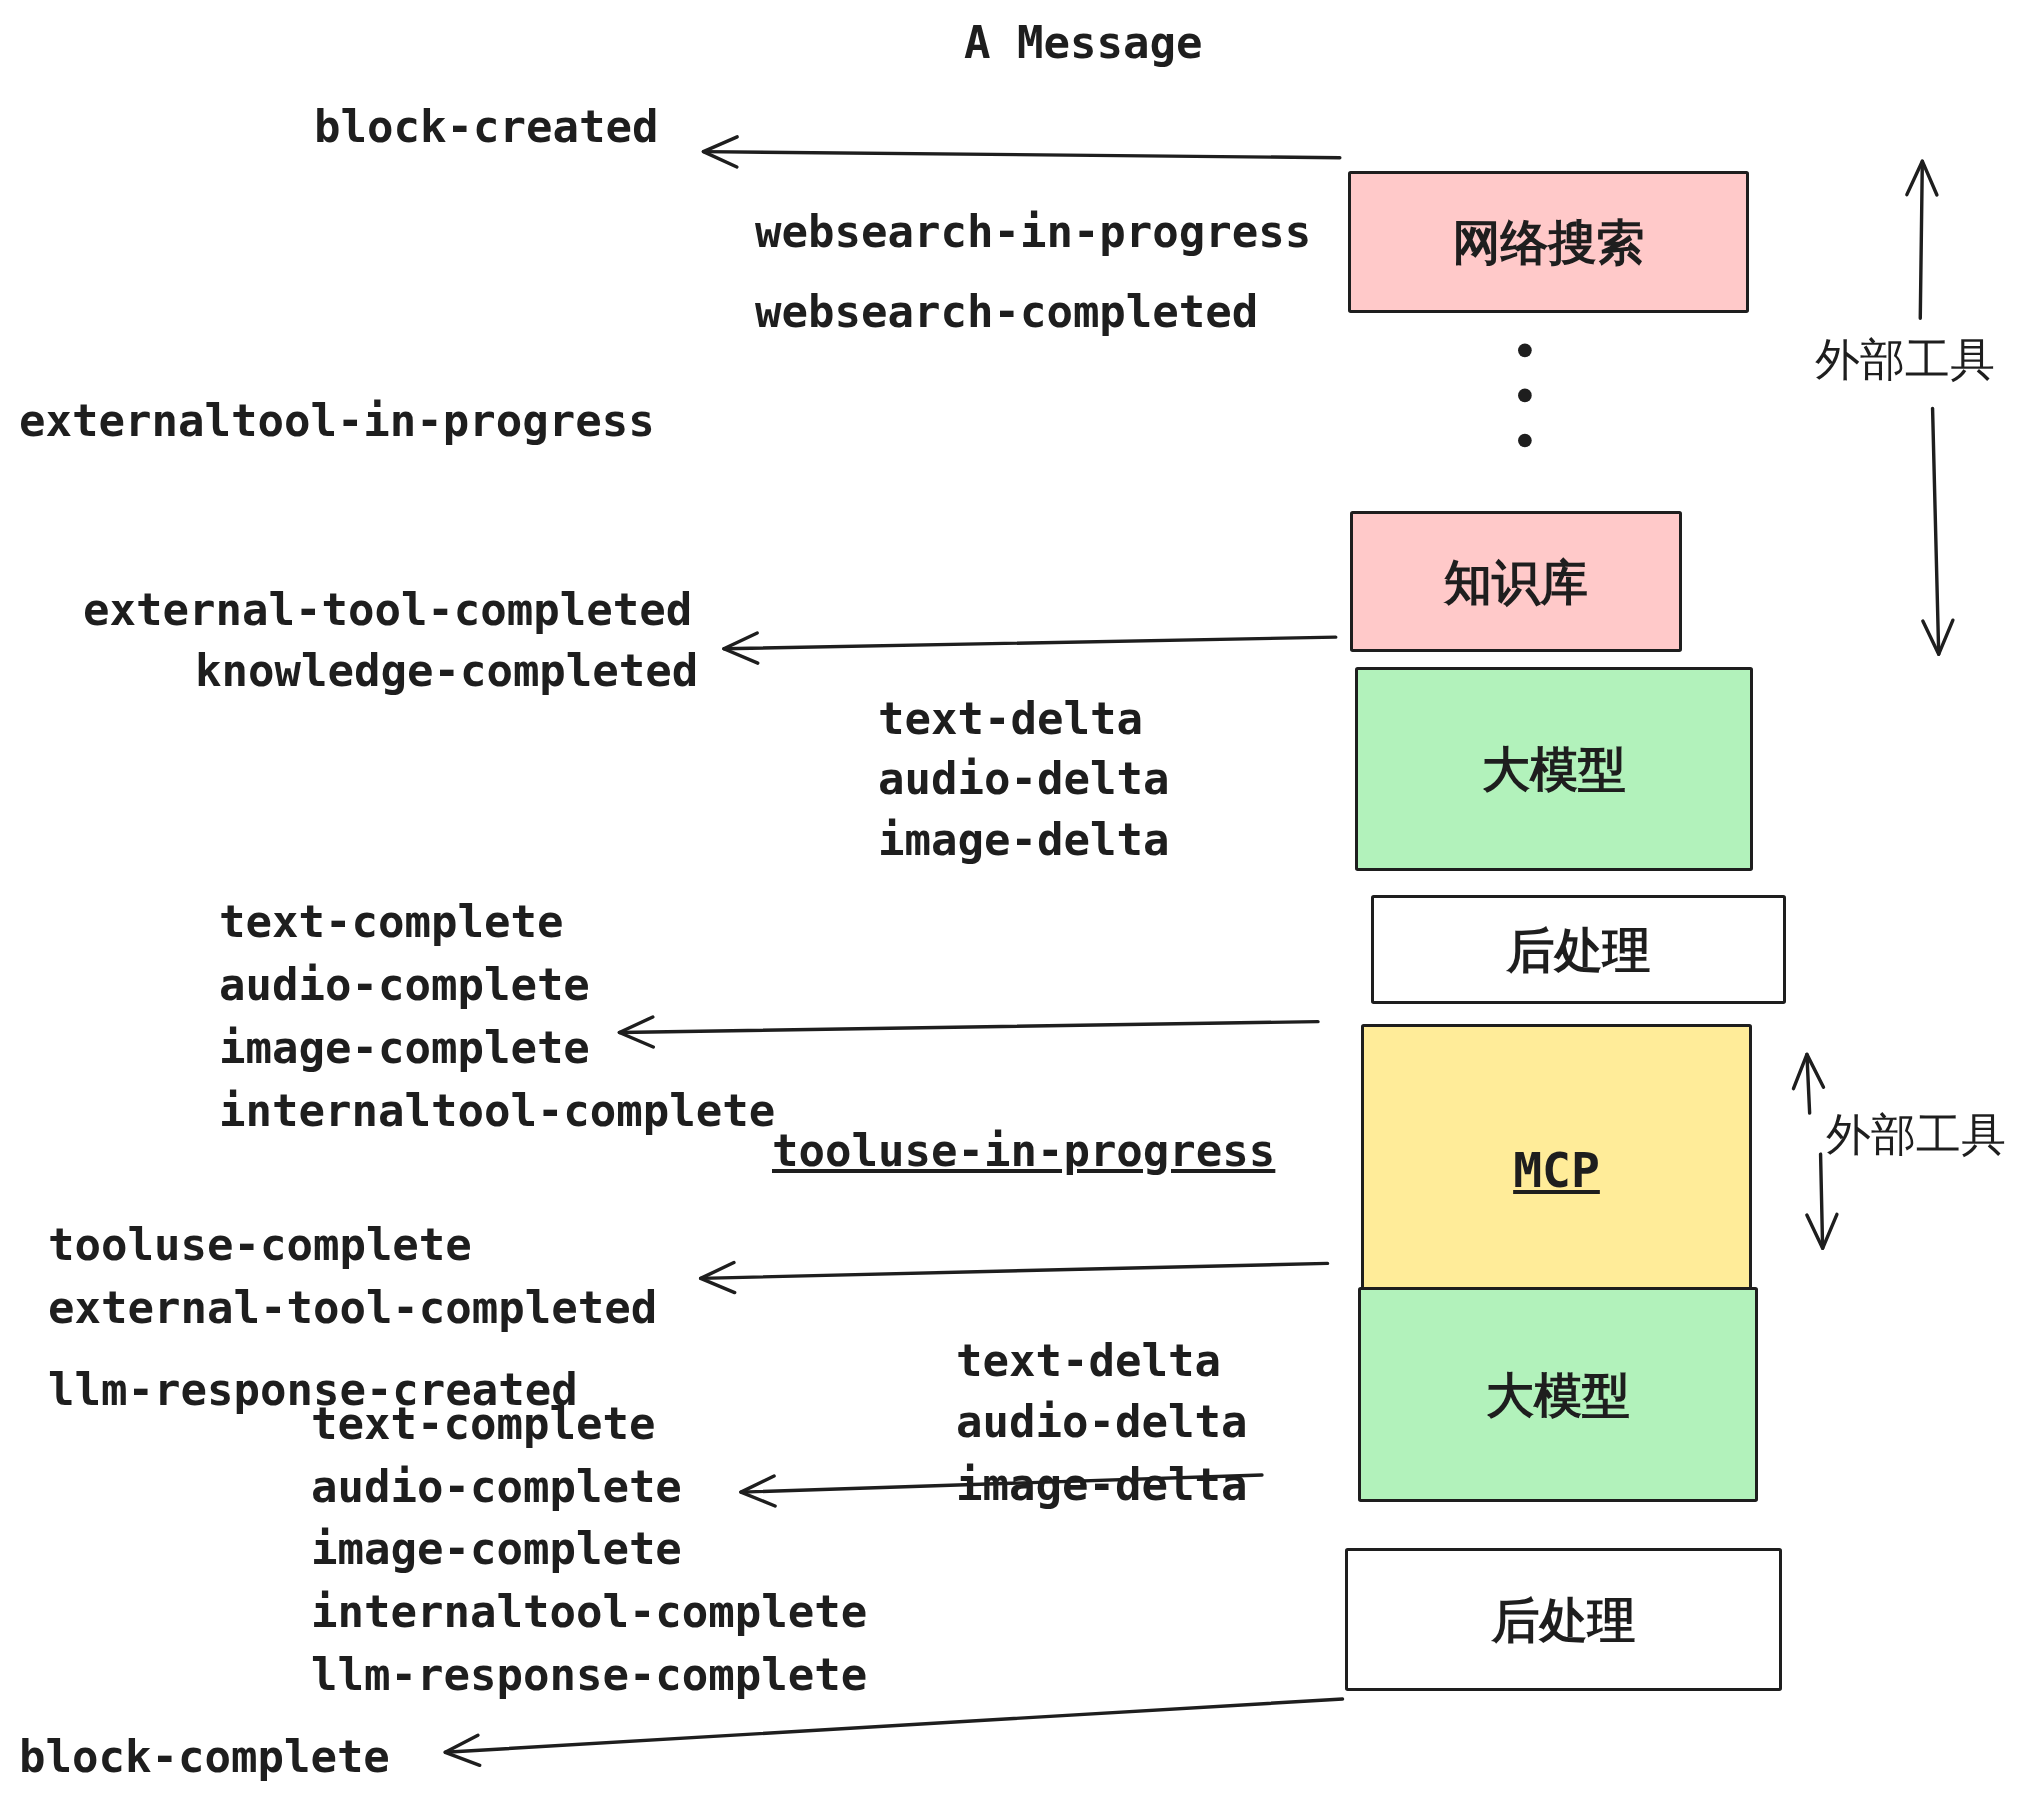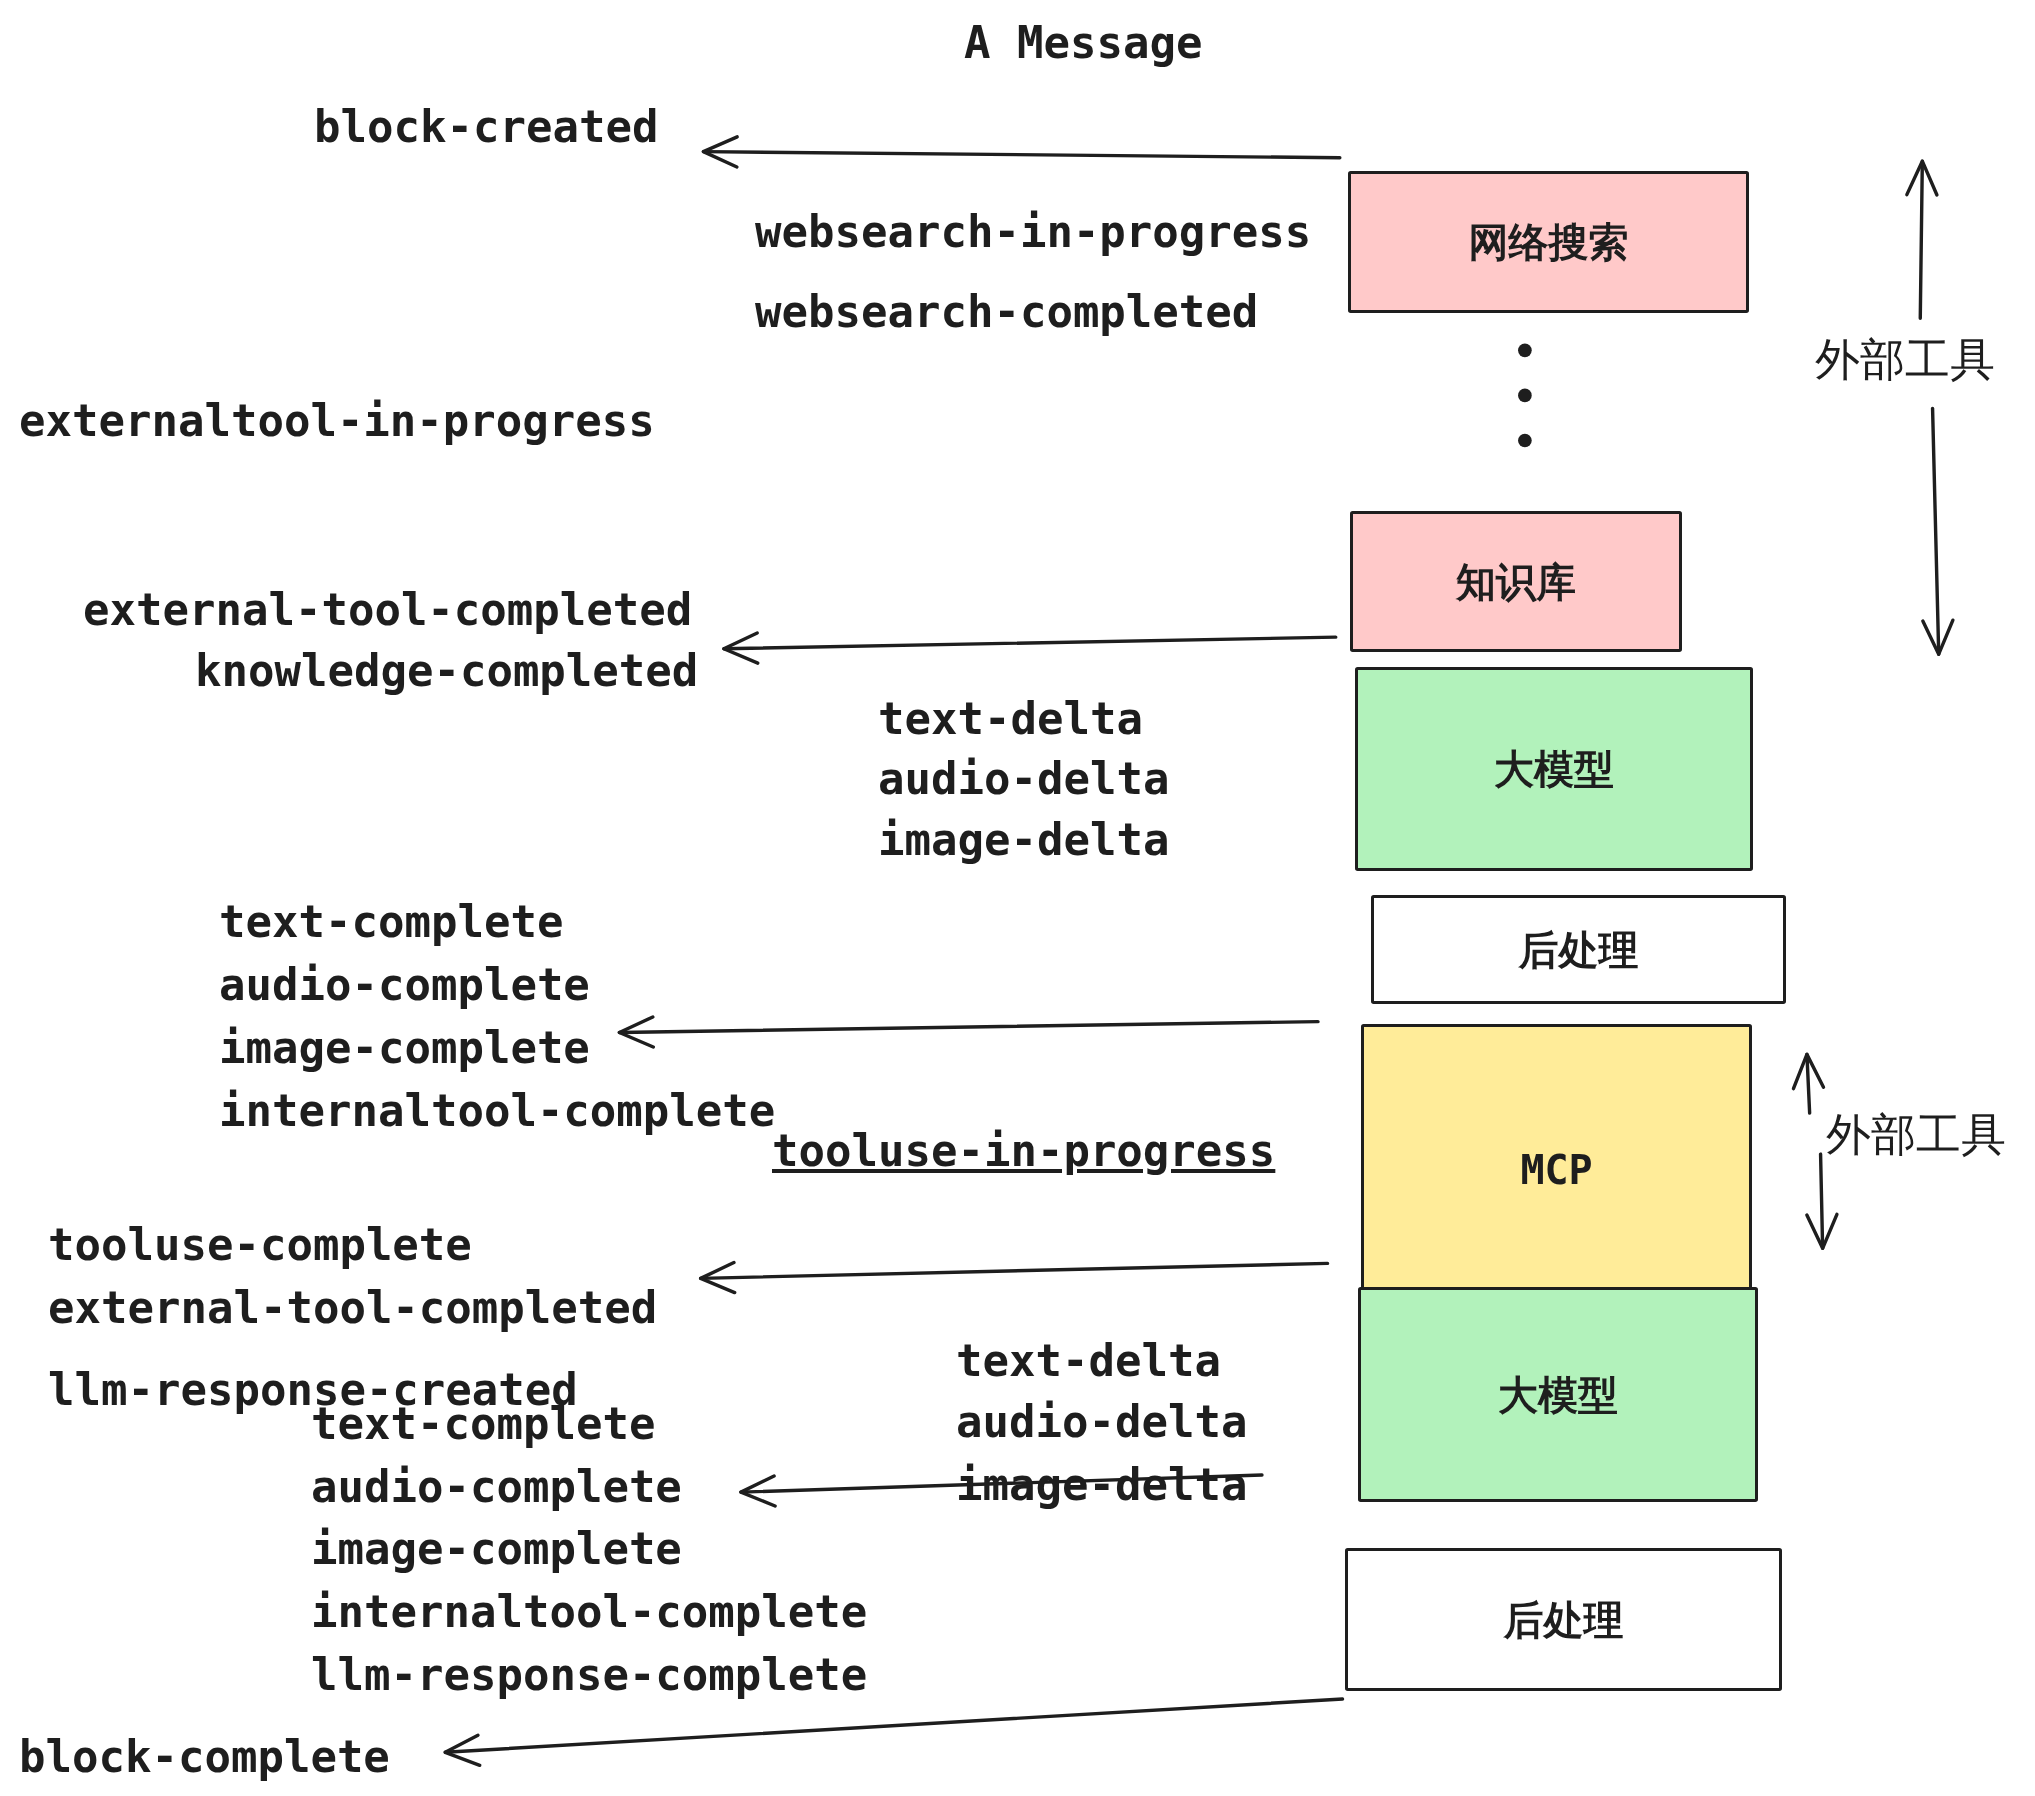--- a/index.html
+++ b/index.html
@@ -26,21 +26,21 @@
   }
   .flow-box{
     position:absolute;
     border:3.4px solid #1e1e1e;
     border-radius:2.7px;
     display:flex;align-items:center;justify-content:center;
     box-sizing:border-box;
   }
   .box-label{
     font-family:"DejaVu Sans Mono","DejaVu Sans",sans-serif;
-    font-size:40px;font-weight:600;line-height:1;white-space:pre;
+    font-size:48px;font-weight:600;line-height:1;white-space:pre;
   }
   .side-label{
     position:absolute;
     font-family:"DejaVu Sans",sans-serif;
     font-size:45px;font-weight:400;line-height:1;white-space:pre;text-align:center;
   }
 </style>
 </head>
 <body>
 
@@ -96,21 +96,21 @@
   </div>
     <div class="flow-box" style="left: 1350px; top: 511px; width: 332px; height: 141px; background: rgb(255, 201, 201);">
     <span class="box-label">知识库</span>
   </div>
     <div class="flow-box" style="left: 1355px; top: 667px; width: 398px; height: 204px; background: rgb(178, 242, 187);">
     <span class="box-label">大模型</span>
   </div>
     <div class="flow-box" style="left: 1371px; top: 895px; width: 415px; height: 109px; background: rgb(255, 255, 255);">
     <span class="box-label">后处理</span>
   </div>
-    <div class="flow-box" style="left: 1361px; top: 1024px; width: 391px; height: 292px; background: rgb(255, 236, 153);">
+    <div class="flow-box" style="left: 1361px; top: 1024px; width: 391px; height: 292px; background: rgb(255, 236, 153); text-decoration: underline;">
     <span class="box-label">MCP</span>
   </div>
     <div class="flow-box" style="left: 1358px; top: 1287px; width: 400px; height: 215px; background: rgb(178, 242, 187);">
     <span class="box-label">大模型</span>
   </div>
     <div class="flow-box" style="left: 1345px; top: 1548px; width: 437px; height: 143px; background: rgb(255, 255, 255);">
     <span class="box-label">后处理</span>
   </div>
     <div class="event" style="left: 314px; top: 102px;">block-created</div>
     <div class="event" style="left: 755px; top: 207px;">websearch-in-progress</div>

